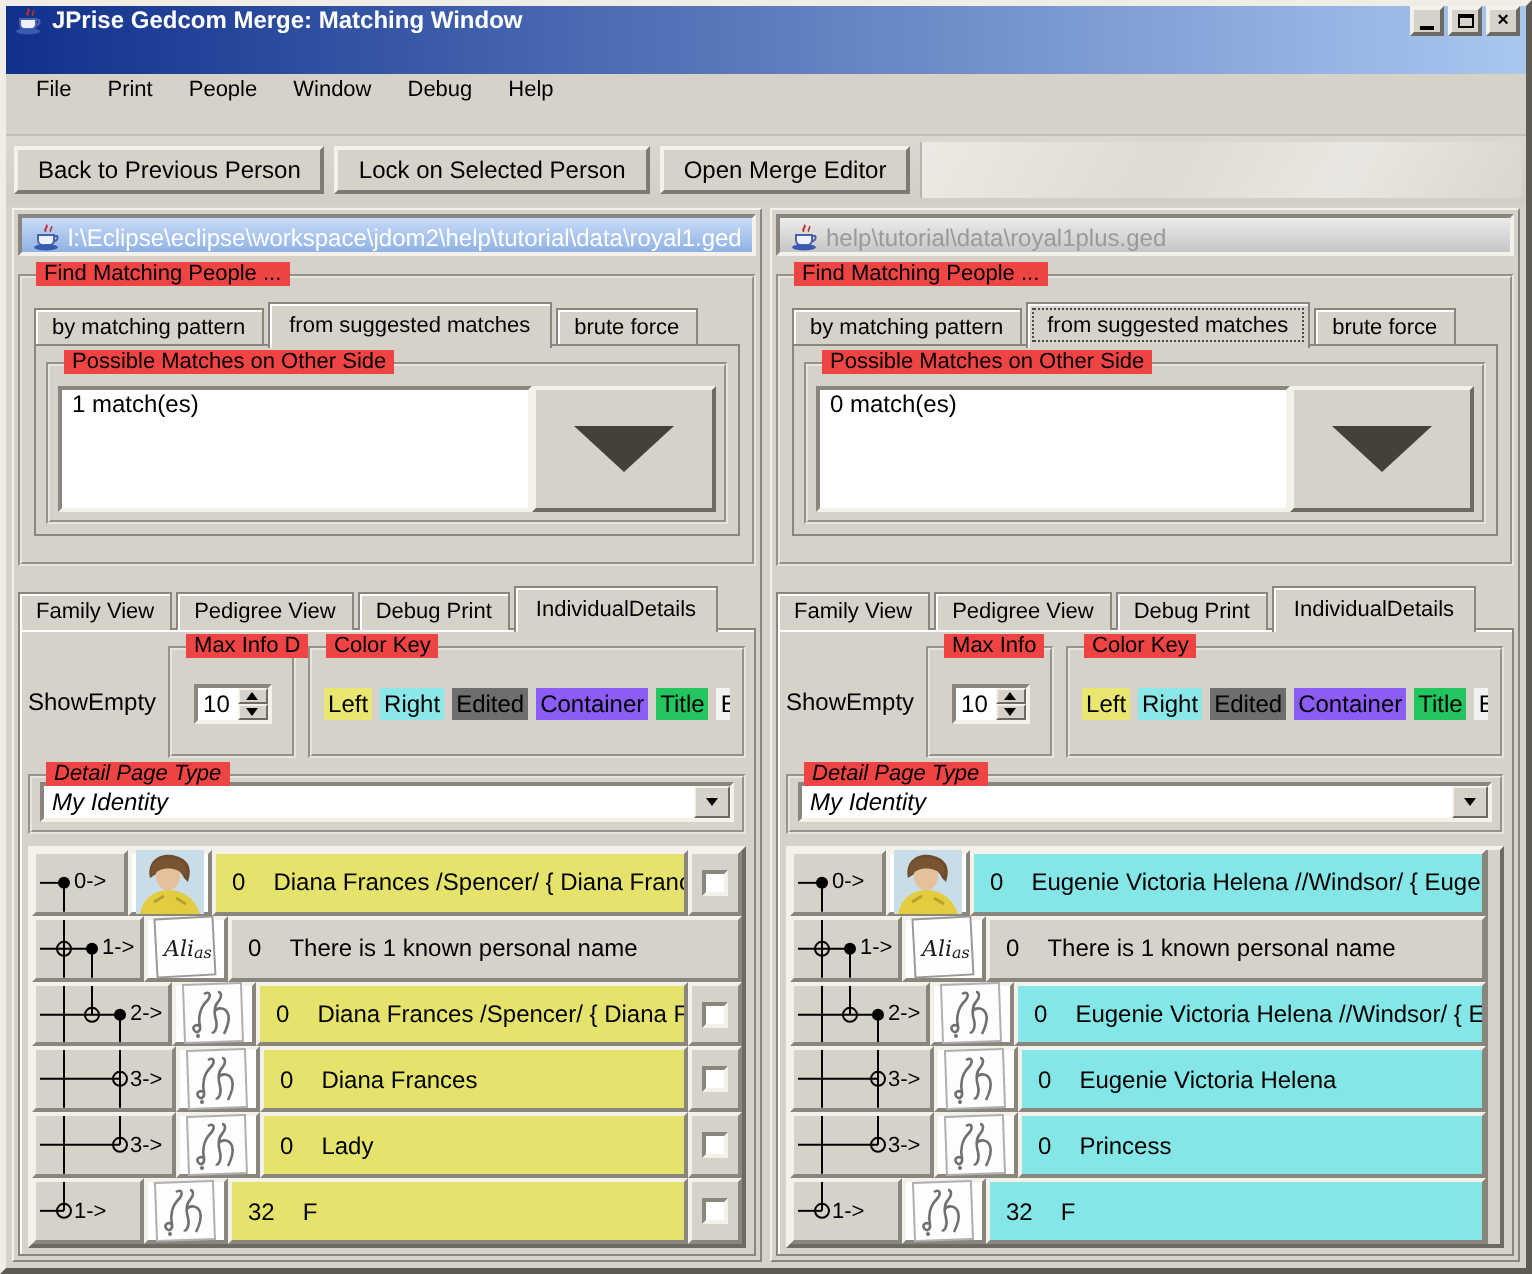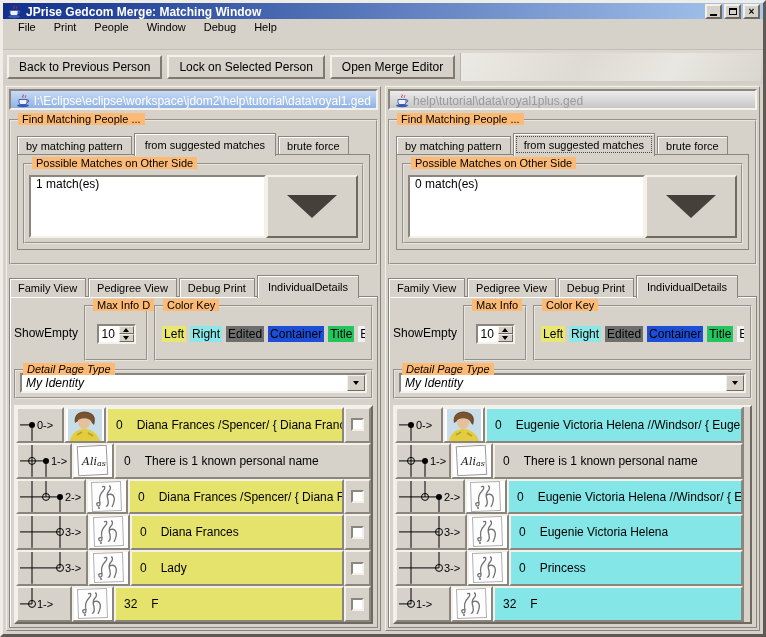--- a/index.html
+++ b/index.html
@@ -1,21 +1,21 @@
 <!DOCTYPE html>
 <html><head>
 <meta charset="utf-8">
 <style>
   html,body{margin:0;padding:0;background:#9a9690;}
   *{box-sizing:border-box;}
   body{font-family:"Liberation Sans", sans-serif; font-size:11px; color:#000;}
   .window{width:766px;height:637px;background:#d6d2ca;border:3px solid;border-color:#f0ede6 #5f5b54 #5f5b54 #f0ede6;position:relative;display:flex;flex-direction:column;}
 
   
-  .titlebar{height:16px;background:linear-gradient(to right,#10308c,#a8c8f0);display:flex;align-items:flex-end;padding:0 3px;flex:0 0 auto;}
+  .titlebar{height:34px;background:linear-gradient(to right,#10308c,#a8c8f0);display:flex;align-items:flex-start;padding:0 3px;flex:0 0 auto;}
   .titlebar .title-text{color:#fff;font-weight:bold;font-size:12px;margin-left:4px;flex:1;white-space:nowrap;overflow:hidden;}
   .winbtns{display:flex;gap:2px;}
   .winbtn{width:17px;height:15px;background:#d6d2ca;border:2px solid;border-color:#f4f1ea #6e6a62 #6e6a62 #f4f1ea;display:flex;align-items:center;justify-content:center;padding:0;font-size:10px;font-weight:bold;line-height:1;}
   .g-min{display:block;width:7px;height:2px;background:#000;margin-top:7px;}
   .g-max{display:block;width:8px;height:7px;border:1px solid #000;border-top:2px solid #000;}
 
   
   .menubar{height:31px;display:flex;padding-left:6px;border-bottom:1px solid #c2beb6;flex:0 0 auto;}
   .menu-item{padding:2px 9px;cursor:default;}
   .toolbar{height:34px;display:flex;align-items:center;padding:3px 2px 3px 4px;gap:5px;flex:0 0 auto;background:linear-gradient(#dcd8d0,#d2cec6);}
@@ -24,21 +24,21 @@
 
   
   .panels{flex:1;display:flex;gap:4px;padding:2px 3px 3px 3px;min-height:0;}
   .panel{flex:1;display:flex;flex-direction:column;border:1px solid;border-color:#f4f1ea #8a867e #8a867e #f4f1ea;padding:2px;min-width:0;}
   .file-header{height:21px;display:flex;align-items:flex-end;gap:4px;padding:0 4px;border:2px solid;border-color:#8a867e #f4f1ea #f4f1ea #8a867e;flex:0 0 auto;white-space:nowrap;overflow:hidden;font-size:12px;}
   .file-header.active{background:linear-gradient(#c9dbf7,#8fb2e4);color:#fff;}
   .file-header.inactive{background:linear-gradient(#ececec,#c6c6c6);color:#9a9a9a;}
 
   
   .groupbox{position:relative;border:2px groove #e9e5dd;padding:8px 6px 6px 6px;}
-  .gb-title{position:absolute;top:-8px;left:7px;background:#fdba74;padding:0 4px;white-space:nowrap;}
+  .gb-title{position:absolute;top:-8px;left:7px;background:#ef4444;padding:0 4px;white-space:nowrap;}
 
   .find-group{margin-top:9px;flex:0 0 auto;height:146px;padding:12px 6px 8px 6px;}
 
   
   .tabs{display:flex;align-items:flex-end;position:relative;}
   .tab{border:1px solid #8a867e;border-bottom:none;background:#d6d2ca;padding:3px 8px 3px 8px;margin-right:2px;box-shadow:inset 1px 1px 0 #fff;white-space:nowrap;}
   .tab.selected{padding:5px 10px 5px 10px;position:relative;z-index:2;margin-bottom:-1px;background:#d6d2ca;}
   .tab.focus{outline:1px dotted #4a4a4a;outline-offset:-4px;}
   .match-tabs{margin-bottom:0;}
   .match-body{border:1px solid #8a867e;border-top:1px solid #8a867e;padding:8px 5px 5px 5px;position:relative;margin-top:-1px;height:96px;}
@@ -59,21 +59,21 @@
   .spinner{display:flex;height:20px;border:2px solid;border-color:#8a867e #f4f1ea #f4f1ea #8a867e;background:#fff;align-items:stretch;}
   .spin-val{width:20px;display:flex;align-items:center;padding-left:3px;font-size:12px;}
   .spin-btns{display:flex;flex-direction:column;width:15px;}
   .sb{flex:1;background:#d6d2ca;border:1px solid;border-color:#f4f1ea #6e6a62 #6e6a62 #f4f1ea;display:flex;align-items:center;justify-content:center;}
   .tri-up{width:0;height:0;border-left:3px solid transparent;border-right:3px solid transparent;border-bottom:4px solid #000;}
   .tri-down{width:0;height:0;border-left:3px solid transparent;border-right:3px solid transparent;border-top:4px solid #000;}
   .gb-colorkey{flex:1;display:flex;align-items:center;min-width:0;}
   .chips{display:flex;gap:4px;align-items:center;white-space:nowrap;overflow:hidden;font-size:12px;}
   .chip{padding:1px 2px;}
   .ck-left{background:#e9e76f;} .ck-right{background:#8ce8e8;} .ck-edited{background:#6e6e6e;}
-  .ck-container{background:#1d4ed8;} .ck-title{background:#22c55e;} .ck-empty{background:#f2f2f2;}
+  .ck-container{background:#8b5cf6;} .ck-title{background:#22c55e;} .ck-empty{background:#f2f2f2;}
 
   .gb-dpt{flex:0 0 auto;margin-bottom:6px;padding:2px 4px 4px 4px;font-style:italic;}
   .combo{display:flex;height:20px;border:2px solid;border-color:#8a867e #f4f1ea #f4f1ea #8a867e;background:#fff;}
   .combo-val{flex:1;display:flex;align-items:center;padding-left:4px;font-size:12px;}
   .combo-btn{width:18px;background:#d6d2ca;border:1px solid;border-color:#f4f1ea #6e6a62 #6e6a62 #f4f1ea;display:flex;align-items:center;justify-content:center;}
 
   
   .table{flex:1;border:2px solid;border-color:#f4f1ea #6e6a62 #6e6a62 #f4f1ea;background:#b8b4ac;display:flex;flex-direction:column;min-height:0;position:relative;}
   .row{flex:1;display:flex;min-height:0;}
   .cell{border:2px solid;border-color:#f4f1ea #8a867e #8a867e #f4f1ea;}

